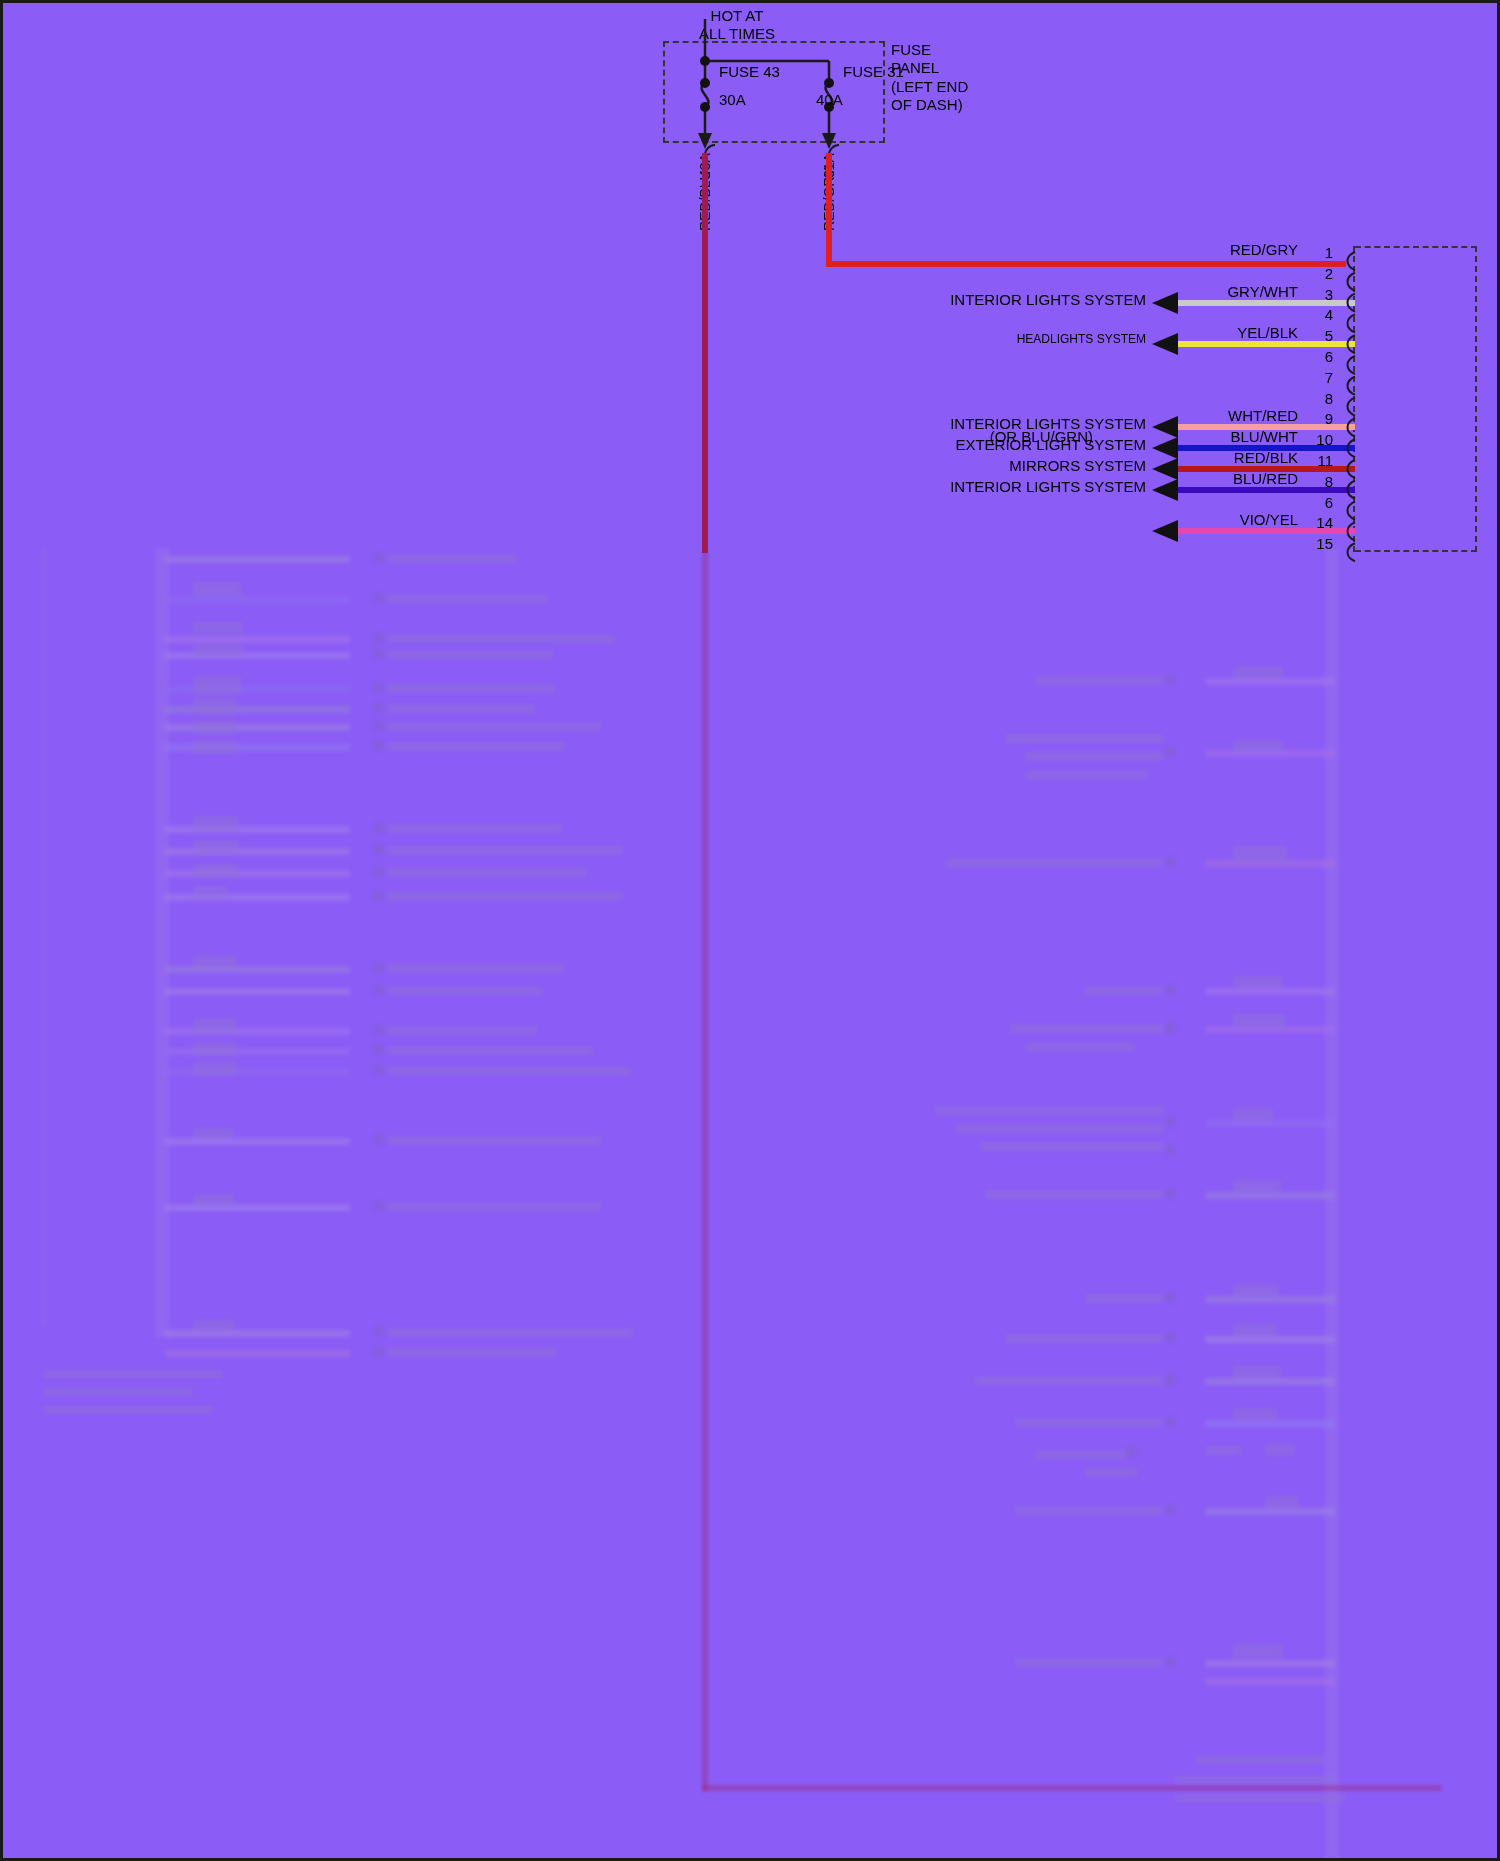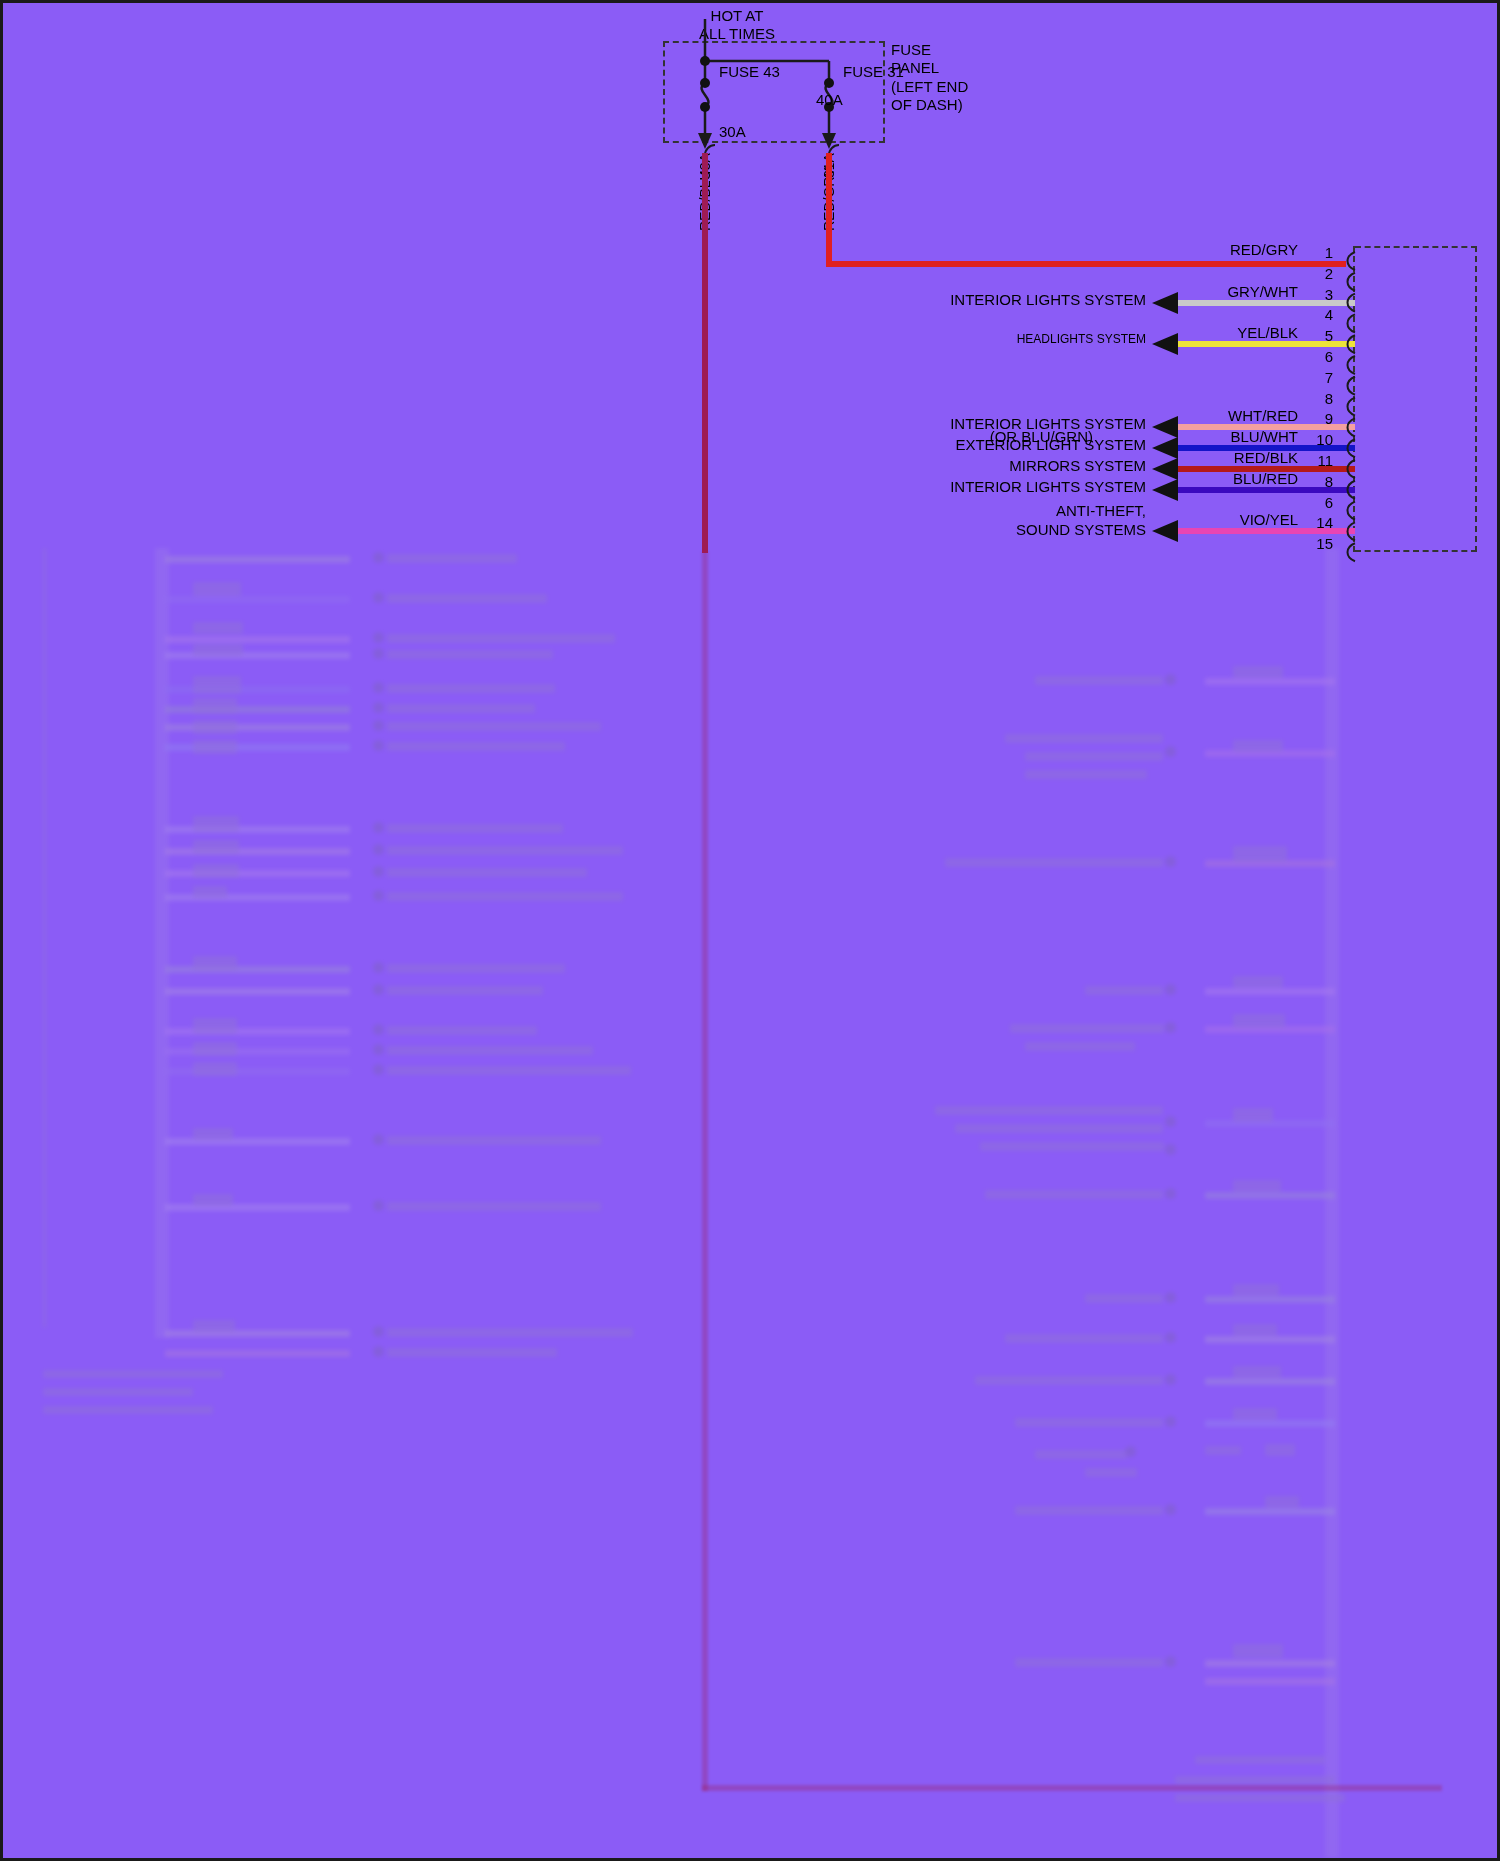--- a/index.html
+++ b/index.html
@@ -246,21 +246,21 @@
     <circle cx="702" cy="80" r="5" fill="#111"></circle>
     <circle cx="702" cy="104" r="5" fill="#111"></circle>
     <circle cx="826" cy="80" r="5" fill="#111"></circle>
     <circle cx="826" cy="104" r="5" fill="#111"></circle>
 
     <path d="M712,142 a10,10 0 0 0 -10,10" fill="none" stroke="#1a1a1a" stroke-width="2"></path>
     <path d="M836,142 a10,10 0 0 0 -10,10" fill="none" stroke="#1a1a1a" stroke-width="2"></path>
   </svg>
 
   <div class="txt" style="left:716px;top:60px;">FUSE 43</div>
-  <div class="txt" style="left:716px;top:88px;margin-top:32px;">30A</div>
+  <div class="txt" style="left:716px;top:88px;">30A</div>
 
   <div class="txt" style="left:840px;top:60px;">FUSE 31</div>
   <div class="txt" style="left:813px;top:88px;">40A</div>
 
   <div class="vtxt" style="left:694px;top:175px;">43A</div>
   <div class="vtxt" style="left:694px;top:228px;">RED/BLU</div>
   <div class="vtxt" style="left:818px;top:175px;">31A</div>
   <div class="vtxt" style="left:818px;top:228px;">RED/GRY</div>
 
   <div class="wire" style="left:699px;top:150px;width:6px;height:400px;background:#9E1B54;"></div>
@@ -312,24 +312,20 @@
       <div class="txt r" style="left: 1270px; top: 469.8px; width: 60px; font-size: 15px;">8</div>
       <div class="txt r" style="left: 1080px; top: 466.8px; width: 215px; font-size: 15px;">BLU/RED</div>
       <div style="position: absolute; left: 1175px; top: 483.8px; width: 177px; height: 6px; background: rgb(58, 10, 190);"></div>
       <div style="position: absolute; left: 1149px; top: 475.8px; width: 0px; height: 0px; border-top: 11px solid transparent; border-bottom: 11px solid transparent; border-right: 26px solid rgb(17, 17, 17);"></div>
       <div class="txt r" style="left: 615px; top: 474.8px; width: 528px; font-size: 15px; line-height: 1.25;">INTERIOR LIGHTS SYSTEM</div>
       <div class="txt r" style="left: 1270px; top: 490.6px; width: 60px; font-size: 15px;">6</div>
       <div class="txt r" style="left: 1270px; top: 511.4px; width: 60px; font-size: 15px;">14</div>
       <div class="txt r" style="left: 1080px; top: 508.4px; width: 215px; font-size: 15px;">VIO/YEL</div>
       <div style="position: absolute; left: 1175px; top: 525.4px; width: 177px; height: 6px; background: rgb(232, 69, 180);"></div>
       <div style="position: absolute; left: 1149px; top: 517.4px; width: 0px; height: 0px; border-top: 11px solid transparent; border-bottom: 11px solid transparent; border-right: 26px solid rgb(17, 17, 17);"></div>
-      <div class="txt r" style="left: 615px; top: 499.4px; width: 528px; font-size: 15px; line-height: 1.25;">
-        <div>ANTI-THEFT,</div>
-        <div>SOUND SYSTEMS</div>
-      </div>
       <div class="txt r" style="left: 1270px; top: 532.2px; width: 60px; font-size: 15px;">15</div>
     </div>
 
   <svg class="abs" style="left:0;top:0;width:1500px;height:560px;">
     <g id="cups" fill="none" stroke="#1a1a1a" stroke-width="2">
         <path d="M1352,249 C1342,253 1342,263 1352,267"></path>
         <path d="M1352,269.8 C1342,273.8 1342,283.8 1352,287.8"></path>
         <path d="M1352,290.6 C1342,294.6 1342,304.6 1352,308.6"></path>
         <path d="M1352,311.4 C1342,315.4 1342,325.4 1352,329.4"></path>
         <path d="M1352,332.2 C1342,336.2 1342,346.2 1352,350.2"></path>

